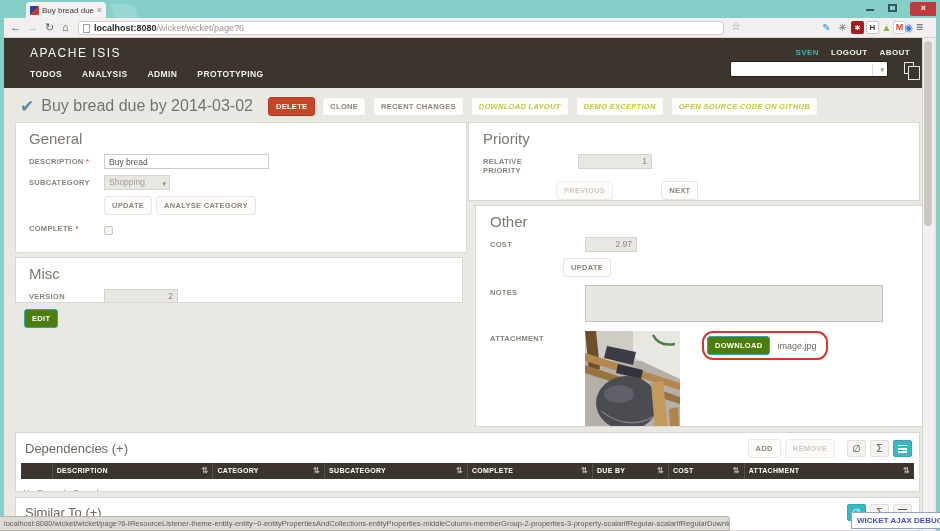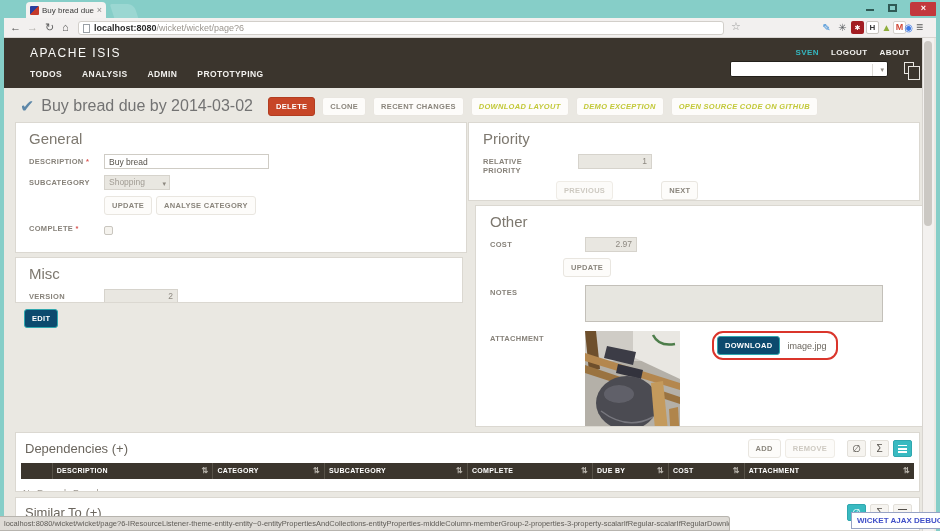--- a/index.html
+++ b/index.html
@@ -45,21 +45,21 @@
   .copy-ic { position:absolute; left:900px; top:24px; width:10px; height:12px; border:1px solid #e8e6e1; background:transparent; }
   .copy-ic:before { content:""; position:absolute; left:3px; top:3px; width:10px; height:12px; border:1px solid #e8e6e1; background:#3b352d; }
 
   
   .titlerow { position:absolute; left:20px; top:94px; height:24px; display:flex; align-items:center; gap:7px; }
   .bigcheck { color:#5d87a8; font-size:17px; line-height:1; }
   .pagetitle { font-size:16px; color:#737373; margin-right:8px; white-space:nowrap; }
   .btn { display:inline-block; background:#fdfcfa; border:1px solid #e9e6e0; border-radius:3px; color:#8a857c; font-size:7.5px; font-weight:bold; padding:4px 7px; letter-spacing:.3px; white-space:nowrap; cursor:default; }
   .btn.danger { background:#c74627; border-color:#b23d21; color:#fff; }
   .btn.proto { color:#c2c838; font-style:italic; }
-  .btn.teal { background:#0c4a6e; border-color:#2fa7ae; color:#fff; }
+  .btn.teal { background:#4d7c0f; border-color:#2fa7ae; color:#fff; }
   .btn.disabled { color:#cdc9c1; background:#fcfbf9; border-color:#efece6; }
 
   
   .panel { position:absolute; background:#fff; border:1px solid #dbd8d1; overflow:hidden; }
   .p-general { left:15px; top:122px; width:452px; height:131px; }
   .p-misc    { left:15px; top:257px; width:448px; height:46px; }
   .p-priority{ left:468px; top:122px; width:452px; height:79px; }
   .p-other   { left:475px; top:205px; width:452px; height:222px; }
   .p-deps    { left:15px; top:432px; width:905px; height:60px; }
   .p-similar { left:15px; top:497px; width:905px; height:34px; }
@@ -73,21 +73,21 @@
   .dis { background:#e9e7e1; border-color:#d6d3cc; color:#8d8880; line-height:13px; }
   .num { text-align:right; }
   .fakesel { position:relative; height:15px; background:#e9e7e1; border:1px solid #d6d3cc; font-size:8.5px; color:#a19c94; line-height:13px; padding:0 14px 0 4px; }
   .fakesel .caret { position:absolute; right:3px; top:1px; font-size:7px; color:#8d8880; }
   .chk { width:9px; height:9px; background:#f5f3ee; border:1px solid #c9c6bf; border-radius:2px; display:inline-block; }
   .notes-ta { width:298px; height:37px; background:#e7e6e0; border:1px solid #c3c0b9; resize:none; }
   .gap4 { display:inline-block; width:4px; }
 
   
   .attach-img { width:95px; height:110px; flex:none; }
-  .attach-dl { margin-left:10px; margin-top:0px;border-radius:11px; }
+  .attach-dl { margin-top:0px;border-radius:11px; }
   .annot { display:inline-flex; align-items:center; gap:7px; border:2px solid #da352b; border-radius:11px; padding:3px 10px 3px 3px; }
   .fname { font-size:9px; color:#6b665e; }
 
   
   .collhead { display:flex; align-items:center; justify-content:space-between; padding:6px 7px 4px 9px; }
   .collhead .ctitle { font-size:13px; color:#6b665e; }
   .collbtns { display:flex; align-items:center; gap:4px; }
   .icbtn { width:19px; height:17px; background:#f6f4f0; border:1px solid #e3e0da; border-radius:2px; text-align:center; font-size:10px; line-height:15px; color:#54504a; }
   .icbtn.tealbg { background:#39bac1; border-color:#2fa7ae; color:#fff; }
   .list-ic { display:inline-block; width:9px; height:8px; margin-top:4px; background:repeating-linear-gradient(to bottom,currentColor 0 1.5px,transparent 1.5px 3.2px); }

